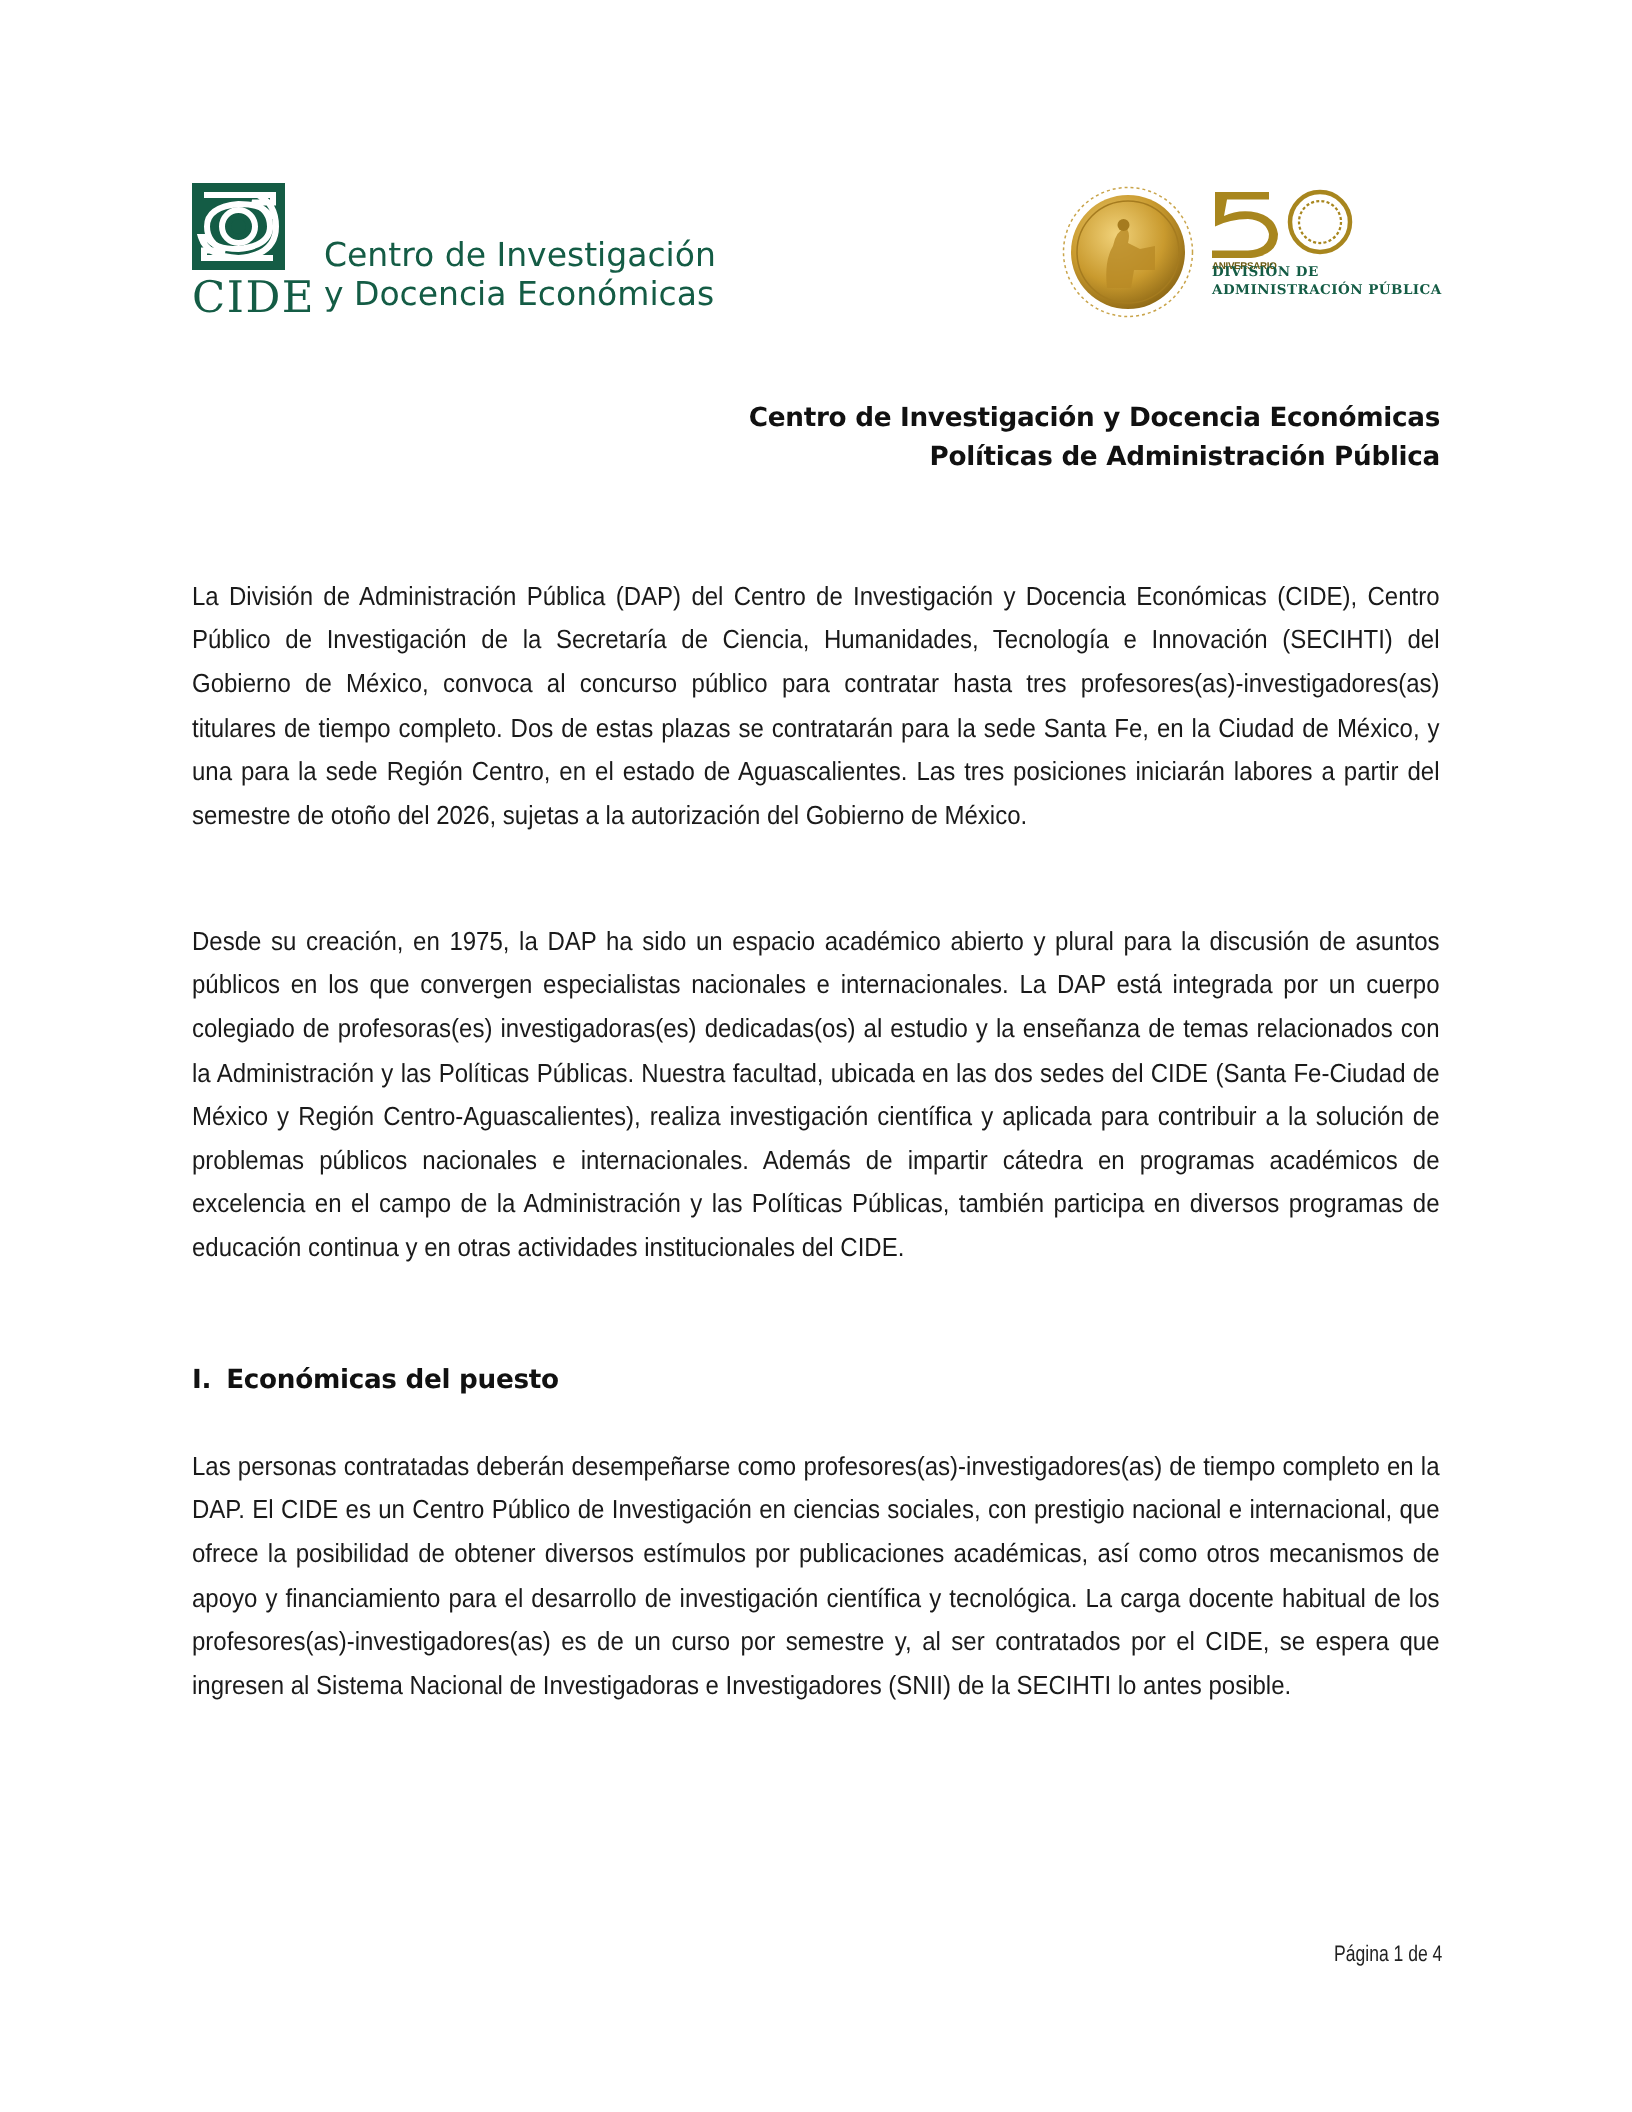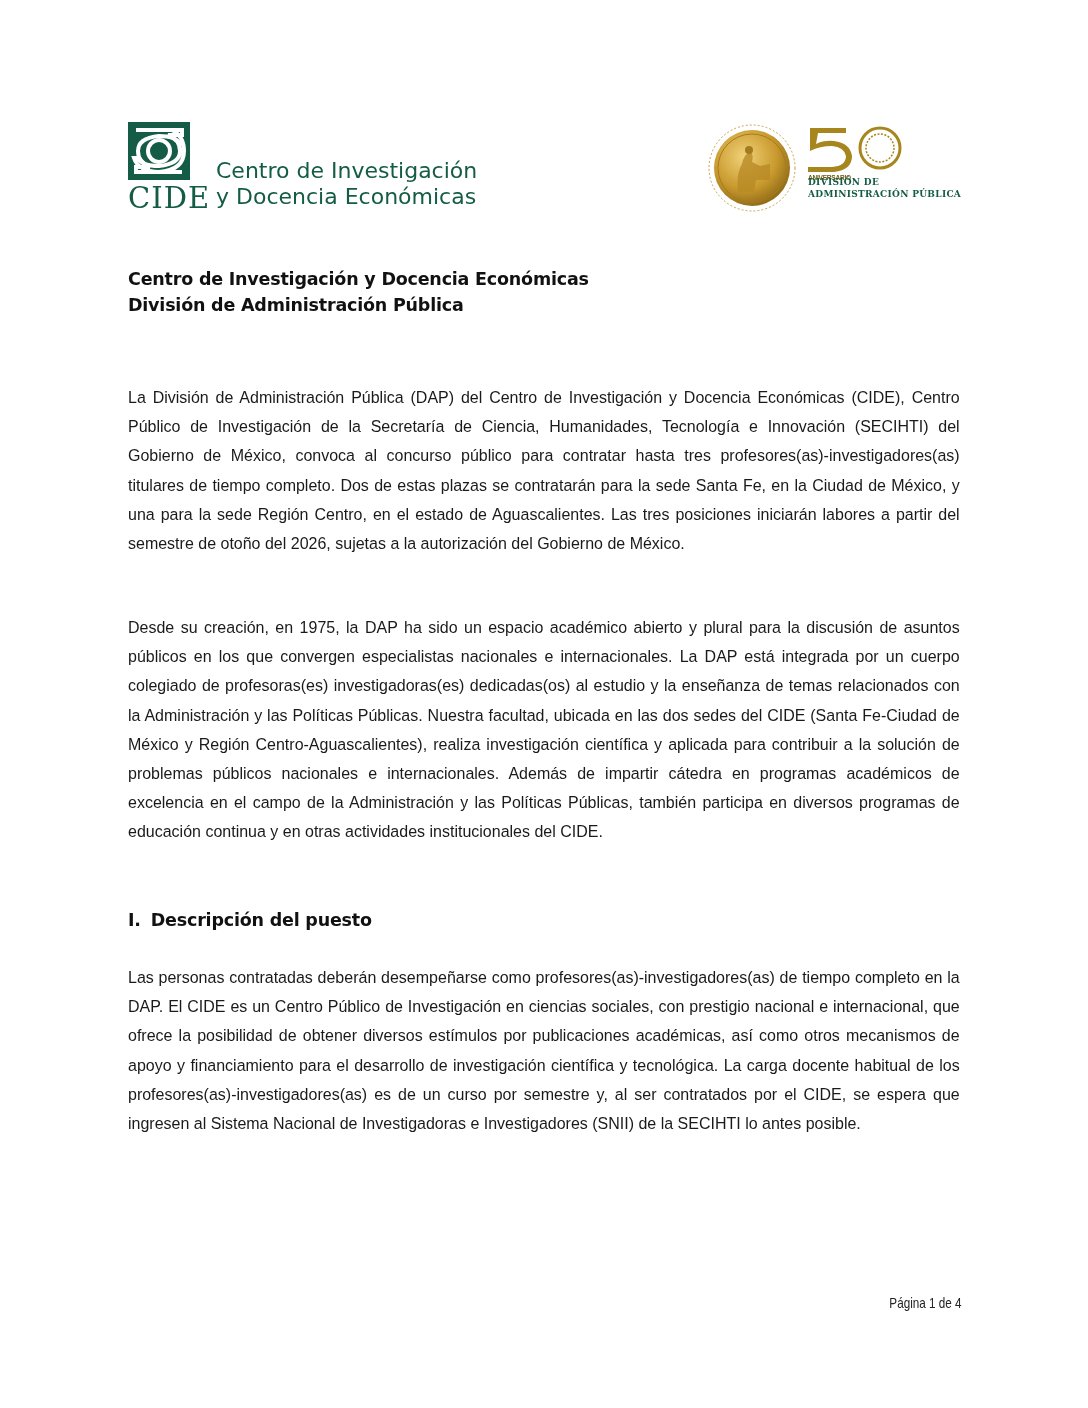--- a/index.html
+++ b/index.html
@@ -12,21 +12,21 @@
   .cide-word { position: absolute; left: 0; top: 62px; font-family: "DejaVu Serif", serif; font-size: 29px; letter-spacing: 1px; color: #145c45; line-height: 1; }
   .cide-name { position: absolute; left: 88px; top: 36px; font-family: "DejaVu Sans", sans-serif; font-size: 22px; color: #145c45; line-height: 26px; white-space: nowrap; }
 
   .dap-logo { position: absolute; left: 708px; top: 124px; width: 260px; height: 90px; }
   .medal { position: absolute; left: 0; top: 0; width: 88px; height: 88px; }
   .fifty { position: absolute; left: 98px; top: 2px; width: 100px; height: 48px; }
   .anniv { position: absolute; left: 100px; top: 50px; font-family: "Liberation Sans", sans-serif; font-size: 6.5px; font-weight: bold; color: #6b5a12; letter-spacing: -0.2px; }
   .dap-name { position: absolute; left: 100px; top: 52px; font-family: "DejaVu Serif", serif; font-size: 9px; font-weight: bold; color: #145c45; line-height: 12px; white-space: nowrap; letter-spacing: 0.3px; }
 
   
-  .titles { position: absolute; left: 128px; width: 832px; top: 266px; text-align: left; font-family: "DejaVu Sans", sans-serif; font-weight: bold; font-size: 17.5px; line-height: 26px; color: #111; }
+  .titles { position: absolute; left: 128px; width: 832px; top: 266px; text-align: right; font-family: "DejaVu Sans", sans-serif; font-weight: bold; font-size: 17.5px; line-height: 26px; color: #111; }
   .titles div { white-space: nowrap; letter-spacing: -0.2px; }
 
   
   .para { position: absolute; left: 128px; width: 832px; font-family: "Liberation Sans", sans-serif; font-size: 17.4px; line-height: 29.2px; text-align: justify; color: #1a1a1a; transform: scaleX(0.92); transform-origin: left top; width: 904px; }
   .p1 { top: 383px; }
   .p2 { top: 613px; }
   .p3 { top: 963px; }
 
   .section-heading { position: absolute; left: 128px; top: 910px; font-family: "DejaVu Sans", sans-serif; font-weight: bold; font-size: 17.5px; color: #111; white-space: nowrap; letter-spacing: -0.2px; }
   .section-heading .num { margin-right: 10px; }
@@ -75,25 +75,25 @@
     </svg>
     <div class="anniv">ANIVERSARIO</div>
     <div class="dap-name">
       <div>DIVISIÓN DE</div>
       <div>ADMINISTRACIÓN PÚBLICA</div>
     </div>
   </div>
 
   <div class="titles">
     <div>Centro de Investigación y Docencia Económicas</div>
-    <div>División de Administración Pública</div>
+    <div>Políticas de Administración Pública</div>
   </div>
 
   <p class="para p1" style="margin:0">La División de Administración Pública (DAP) del Centro de Investigación y Docencia Económicas (CIDE), Centro Público de Investigación de la Secretaría de Ciencia, Humanidades, Tecnología e Innovación (SECIHTI) del Gobierno de México, convoca al concurso público para contratar hasta tres profesores(as)-investigadores(as) titulares de tiempo completo. Dos de estas plazas se contratarán para la sede Santa Fe, en la Ciudad de México, y una para la sede Región Centro, en el estado de Aguascalientes. Las tres posiciones iniciarán labores a partir del semestre de otoño del 2026, sujetas a la autorización del Gobierno de México.</p>
   <p class="para p2" style="margin:0">Desde su creación, en 1975, la DAP ha sido un espacio académico abierto y plural para la discusión de asuntos públicos en los que convergen especialistas nacionales e internacionales. La DAP está integrada por un cuerpo colegiado de profesoras(es) investigadoras(es) dedicadas(os) al estudio y la enseñanza de temas relacionados con la Administración y las Políticas Públicas. Nuestra facultad, ubicada en las dos sedes del CIDE (Santa Fe-Ciudad de México y Región Centro-Aguascalientes), realiza investigación científica y aplicada para contribuir a la solución de problemas públicos nacionales e internacionales. Además de impartir cátedra en programas académicos de excelencia en el campo de la Administración y las Políticas Públicas, también participa en diversos programas de educación continua y en otras actividades institucionales del CIDE.</p>
 
   <div class="section-heading">
-    <span class="num">I.</span><span>Descripción del puesto</span>
+    <span class="num">I.</span><span>Económicas del puesto</span>
   </div>
   <p class="para p3" style="margin:0">Las personas contratadas deberán desempeñarse como profesores(as)-investigadores(as) de tiempo completo en la DAP. El CIDE es un Centro Público de Investigación en ciencias sociales, con prestigio nacional e internacional, que ofrece la posibilidad de obtener diversos estímulos por publicaciones académicas, así como otros mecanismos de apoyo y financiamiento para el desarrollo de investigación científica y tecnológica. La carga docente habitual de los profesores(as)-investigadores(as) es de un curso por semestre y, al ser contratados por el CIDE, se espera que ingresen al Sistema Nacional de Investigadoras e Investigadores (SNII) de la SECIHTI lo antes posible.</p>
 
   <div class="footer">Página 1 de 4</div>
 </div>
 
 </body></html>

